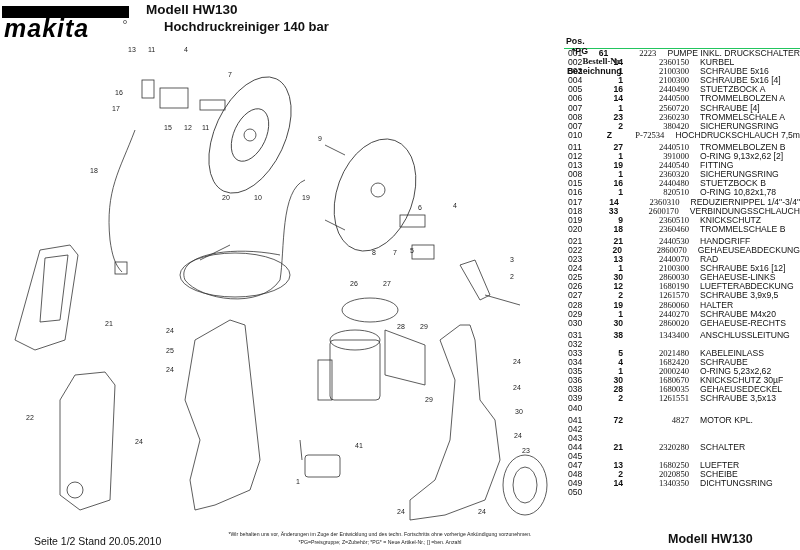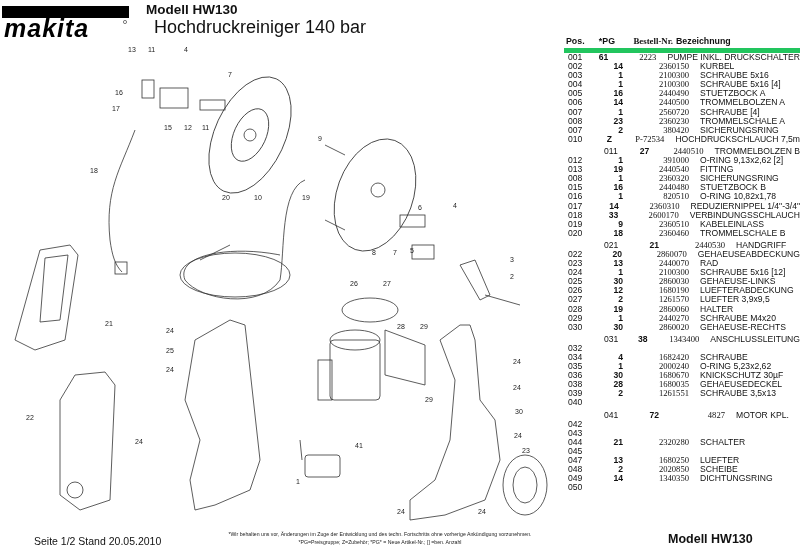--- a/index.html
+++ b/index.html
@@ -1,24 +1,24 @@
 <!DOCTYPE html>
 <html><head>
 <meta charset="utf-8">
 <style>
   html,body{margin:0;padding:0;background:#fff;}
   body{width:800px;height:550px;position:relative;overflow:hidden;font-family:"Liberation Sans",sans-serif;color:#111;}
   .logo{position:absolute;left:2px;top:6px;width:127px;height:34px;}
   .hdr-title{position:absolute;left:146px;top:2px;font-weight:bold;font-size:13.5px;line-height:16px;}
-  .hdr-sub{position:absolute;left:154px;top:19px;font-weight:normal;font-size:18px;line-height:16px;}
+  .hdr-sub{position:absolute;left:164px;top:19px;font-weight:bold;font-size:13px;line-height:16px;}
   
   .ptable{position:absolute;left:564px;top:36px;width:236px;font-size:8.6px;}
-  .ptable .thead{display:flex;font-weight:bold;font-size:8.8px;border-bottom:5px solid #22c55e;padding-bottom:1px;height:11px;}
+  .ptable .thead{display:flex;font-weight:bold;font-size:8.8px;border-bottom:1px solid #22c55e;padding-bottom:1px;height:11px;flex-direction:column;}
   .row{display:flex;height:9.1px;line-height:9.1px;white-space:nowrap;gap:8px;}
-  .row.gap{margin-top:3px;margin-left:36px;}
+  .row.gap{margin-top:3px;}
   .c-pos{width:23px;padding-left:4px;}
   .c-pg{width:24px;text-align:right;font-weight:bold;}
   .c-nr{width:58px;text-align:right;font-family:Liberation Serif, serif;}
   .c-bez{flex:1;padding-left:3px;}
   .thead .c-pos{padding-left:2px;width:25px;}
   .footer-left{position:absolute;left:34px;top:535px;font-size:10.5px;}
   .footer-note{position:absolute;left:195px;top:531px;width:370px;text-align:center;font-size:5.2px;line-height:7.5px;color:#222;}
   .footer-model{position:absolute;left:668px;top:532px;font-weight:bold;font-size:12.5px;}
   svg.diagram{position:absolute;left:0;top:40px;width:560px;height:490px;}
   .callout{font-size:7px;fill:#222;font-family:"Liberation Sans",sans-serif;}
@@ -242,21 +242,21 @@
       <div class="row">
         <span class="c-pos">018</span>
         <span class="c-pg">33</span>
         <span class="c-nr">2600170</span>
         <span class="c-bez">VERBINDUNGSSCHLAUCH</span>
       </div>
       <div class="row">
         <span class="c-pos">019</span>
         <span class="c-pg">9</span>
         <span class="c-nr">2360510</span>
-        <span class="c-bez">KABELEINLASS</span>
+        <span class="c-bez">KNICKSCHUTZ</span>
       </div>
       <div class="row">
         <span class="c-pos">020</span>
         <span class="c-pg">18</span>
         <span class="c-nr">2360460</span>
         <span class="c-bez">TROMMELSCHALE  B</span>
       </div>
       <div class="row gap">
         <span class="c-pos">021</span>
         <span class="c-pg">21</span>
@@ -290,21 +290,21 @@
       <div class="row">
         <span class="c-pos">026</span>
         <span class="c-pg">12</span>
         <span class="c-nr">1680190</span>
         <span class="c-bez">LUEFTERABDECKUNG</span>
       </div>
       <div class="row">
         <span class="c-pos">027</span>
         <span class="c-pg">2</span>
         <span class="c-nr">1261570</span>
-        <span class="c-bez">LUEFTER 3,9x9,5</span>
+        <span class="c-bez">SCHRAUBE 3,9x9,5</span>
       </div>
       <div class="row">
         <span class="c-pos">028</span>
         <span class="c-pg">19</span>
         <span class="c-nr">2860060</span>
         <span class="c-bez">HALTER</span>
       </div>
       <div class="row">
         <span class="c-pos">029</span>
         <span class="c-pg">1</span>
@@ -321,20 +321,26 @@
         <span class="c-pos">031</span>
         <span class="c-pg">38</span>
         <span class="c-nr">1343400</span>
         <span class="c-bez">ANSCHLUSSLEITUNG</span>
       </div>
       <div class="row">
         <span class="c-pos">032</span>
         <span class="c-pg"></span>
         <span class="c-nr"></span>
         <span class="c-bez"></span>
+      </div>
+      <div class="row">
+        <span class="c-pos">033</span>
+        <span class="c-pg">5</span>
+        <span class="c-nr">2021480</span>
+        <span class="c-bez">KABELEINLASS</span>
       </div>
       <div class="row">
         <span class="c-pos">034</span>
         <span class="c-pg">4</span>
         <span class="c-nr">1682420</span>
         <span class="c-bez">SCHRAUBE</span>
       </div>
       <div class="row">
         <span class="c-pos">035</span>
         <span class="c-pg">1</span>

